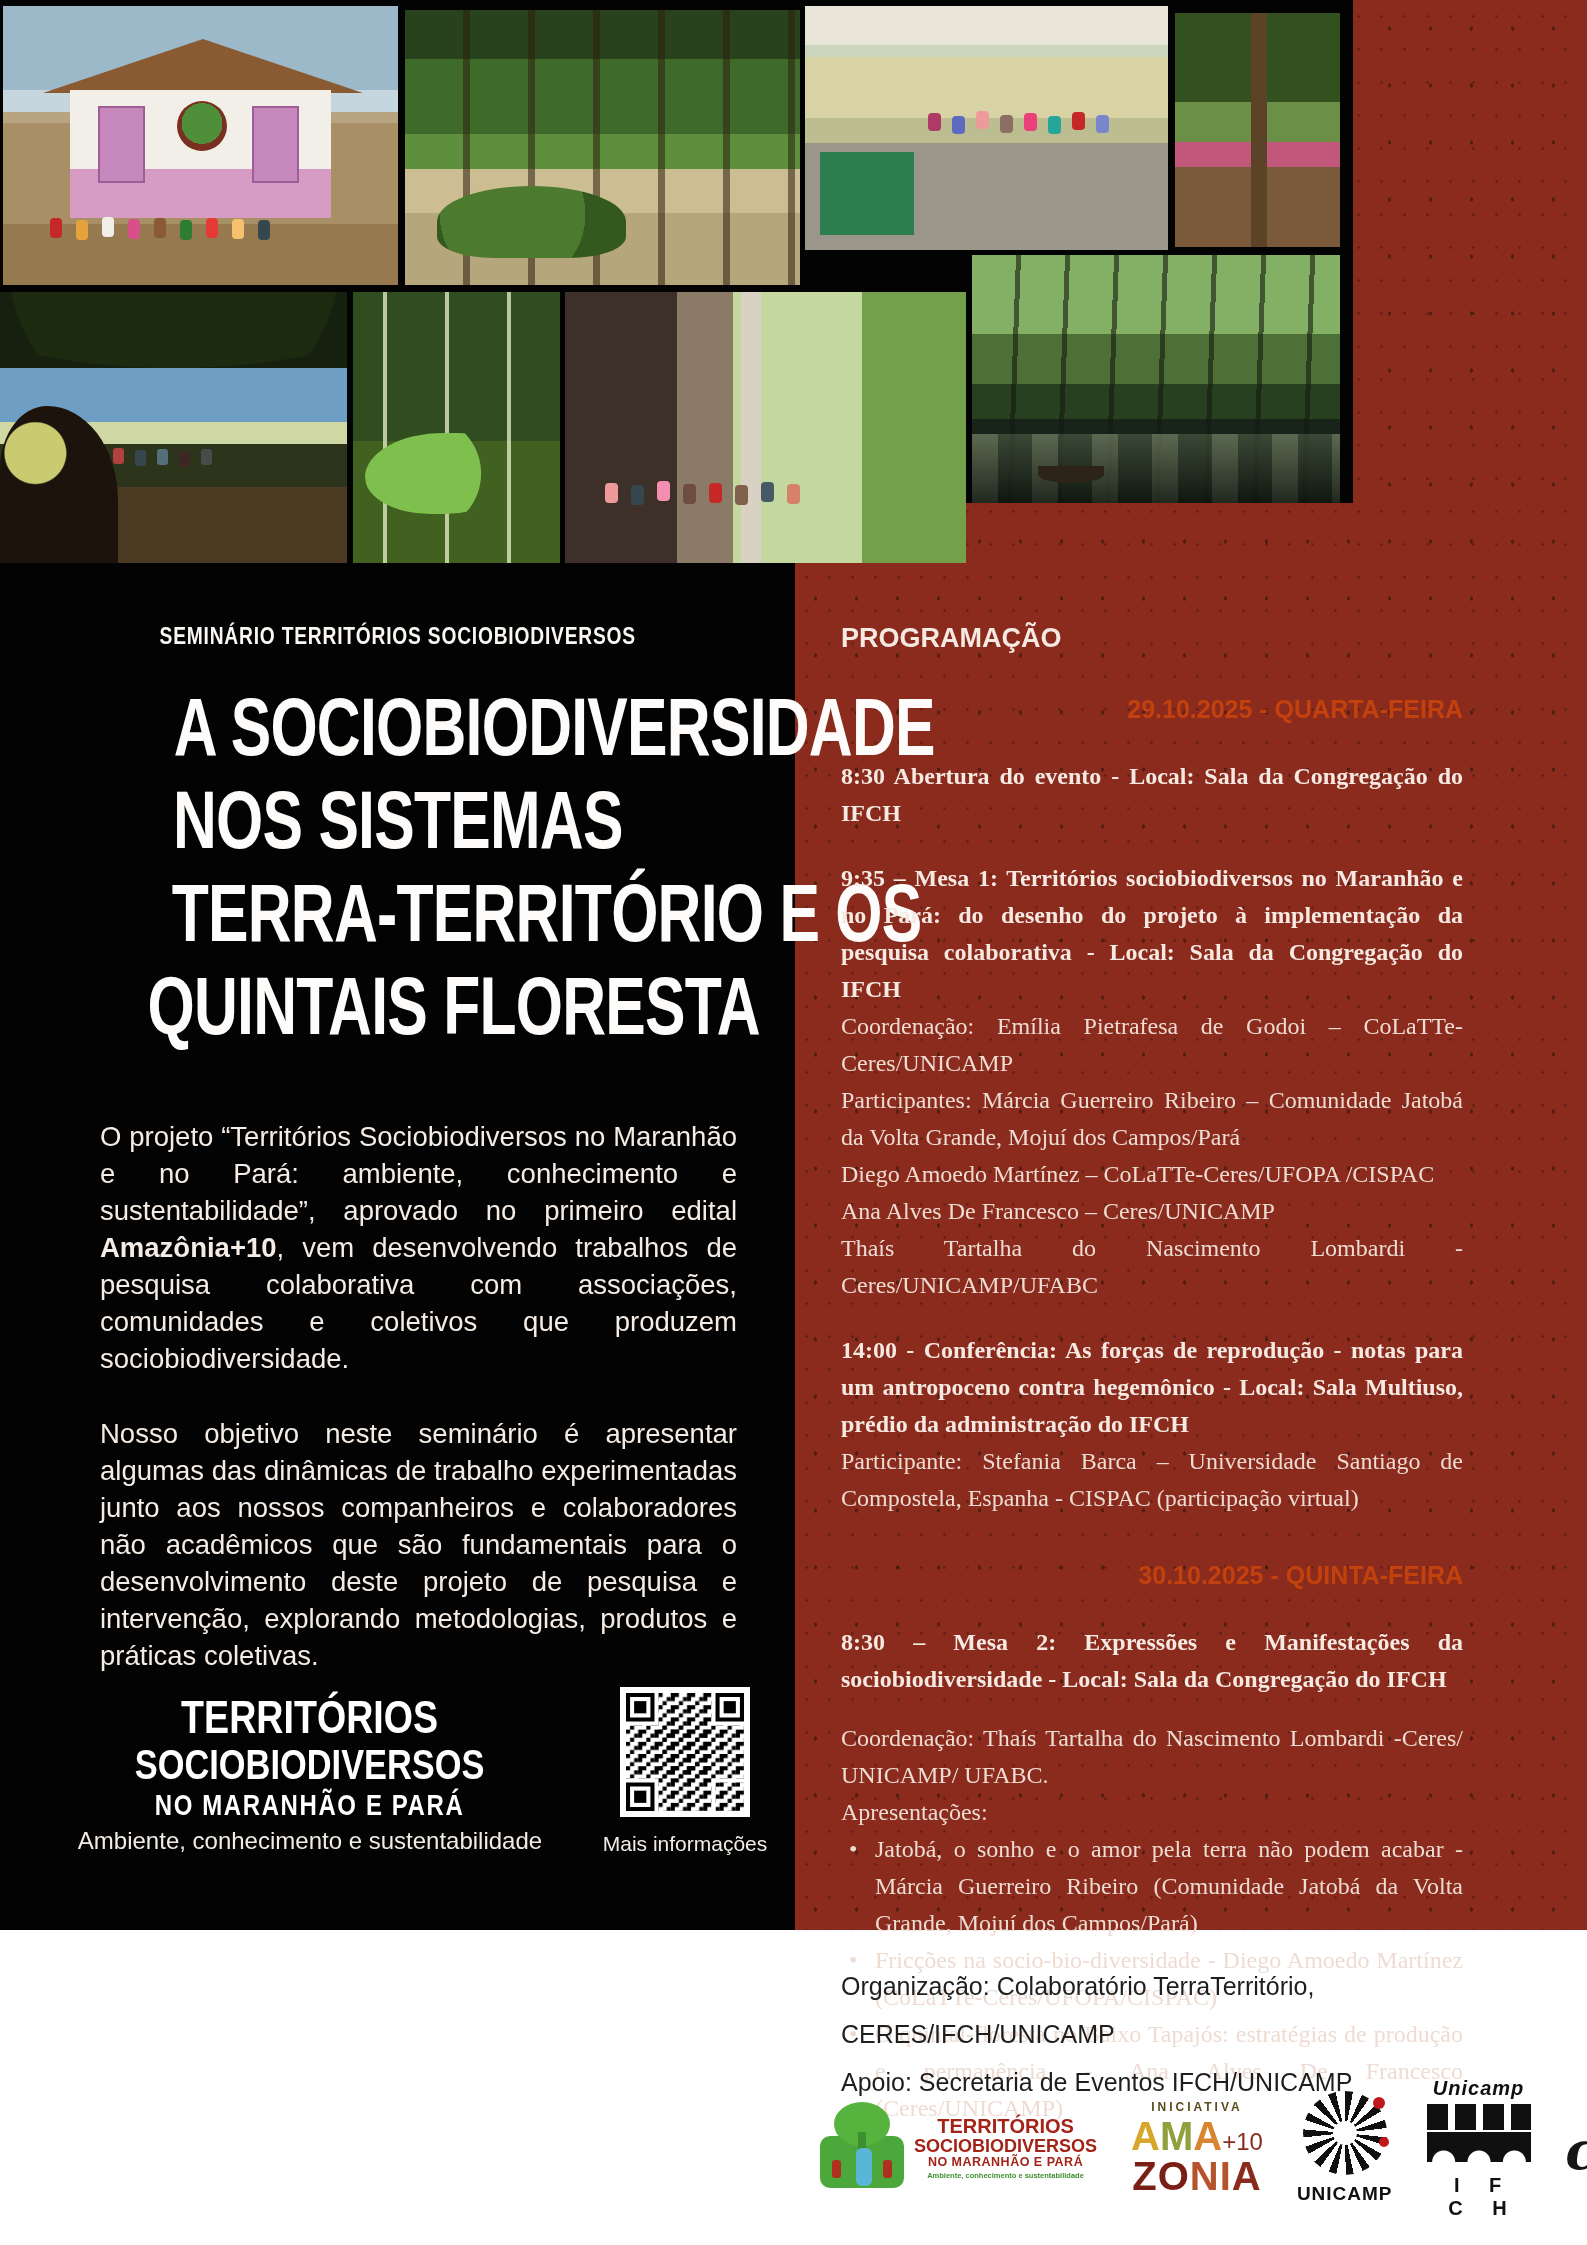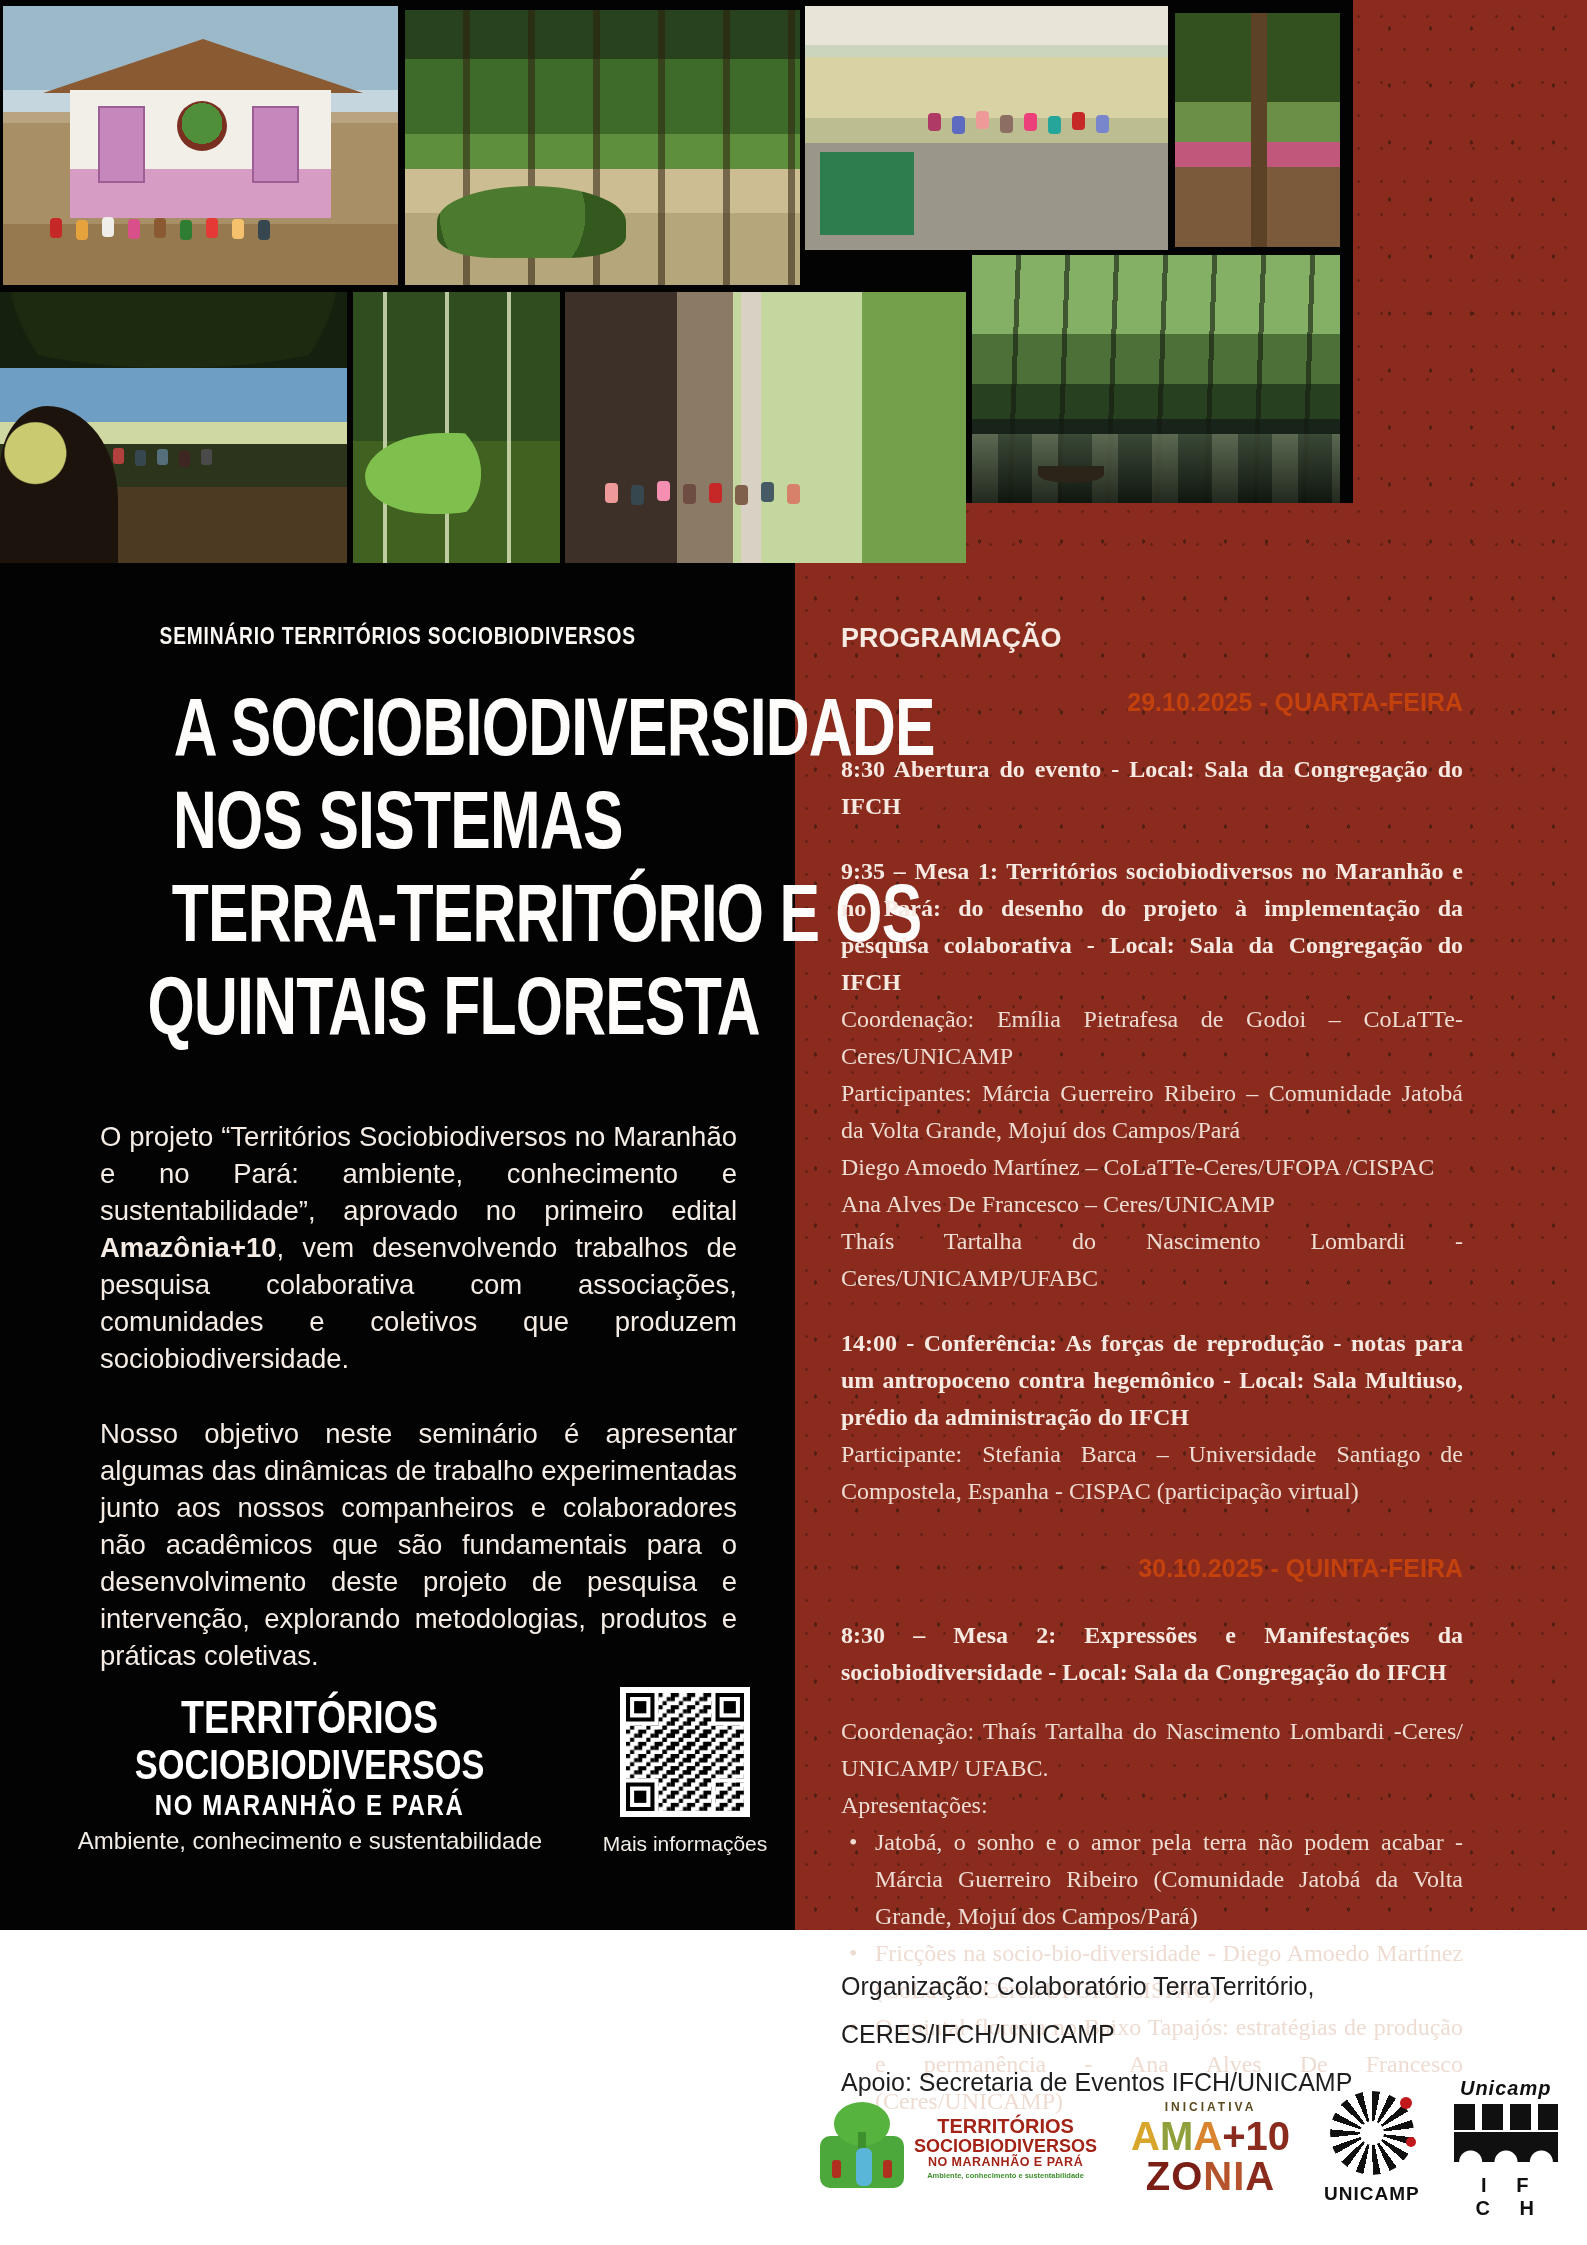--- a/index.html
+++ b/index.html
@@ -105,21 +105,21 @@
   .el1{font-size:47px;line-height:50px;}
   .el2{font-size:43px;line-height:45px;}
   .el3{font-size:30px;line-height:36px;letter-spacing:2px;}
   .tagline{position:absolute;left:0;top:1827px;width:620px;text-align:center;color:#f2ece6;font-size:24px;}
   .qr-box{position:absolute;left:620px;top:1687px;width:130px;height:130px;background:#ffffff;padding:6px;box-sizing:border-box;}
   .qr-label{position:absolute;left:596px;top:1832px;width:178px;text-align:center;color:#f2ece6;font-size:21px;}
 
   
   .program{position:absolute;left:841px;top:620px;width:622px;color:#eedcd2;
       font-size:24px;line-height:37px;text-align:justify;}
-  .program .hdr{font-weight:700;font-size:27px;color:#f6e9e1;margin-bottom:27px;text-align:left;}
+  .program .hdr{font-weight:700;font-size:27px;color:#f6e9e1;margin-bottom:34px;text-align:left;}
   .program .date{font-weight:700;font-size:25px;color:#c2410c;margin-bottom:30px;text-align:right;}
   .program .item{margin-bottom:28px;font-family:Liberation Serif, serif;}
   .program .it{font-weight:700;color:#f6e9e1;}
   .program .gap{height:22px;}
   .program ul{margin:0;padding:0 0 0 34px;list-style:none;}
   .program li{position:relative;}
   .program li::before{content:"•";position:absolute;left:-26px;top:0;}
   .day2gap{height:12px;}
 
   
@@ -133,21 +133,21 @@
   .tree-tile .river{position:absolute;left:36px;bottom:8px;width:16px;height:38px;background:#5ab6d8;border-radius:6px;}
   .tree-tile .f1,.tree-tile .f2{position:absolute;bottom:16px;width:9px;height:18px;background:#b0301f;border-radius:3px;}
   .tree-tile .f1{left:12px;} .tree-tile .f2{right:12px;}
   .lg-terr .txt{text-align:center;color:#a32317;font-weight:700;line-height:1.05;}
   .lg-terr .t1{font-size:20px;} .lg-terr .t2{font-size:18px;} .lg-terr .t3{font-size:12.5px;letter-spacing:.5px;}
   .lg-terr .t4{font-size:7.5px;color:#3e8f2e;font-weight:700;margin-top:3px;}
   .lg-ama{text-align:center;line-height:1;}
   .lg-ama .k{font-size:12px;letter-spacing:3px;color:#5a4a1e;font-weight:700;margin-bottom:3px;}
   .lg-ama .r1{font-size:40px;font-weight:800;}
   .lg-ama .r1 .a1{color:#d8a62a;} .lg-ama .r1 .a2{color:#8fa03c;} .lg-ama .r1 .a3{color:#d9842f;}
-  .lg-ama .plus{font-size:40px;color:#8a2b1e;font-weight:700;}
+  .lg-ama .plus{font-size:24px;color:#8a2b1e;font-weight:400;}
   .lg-ama .r2{font-size:40px;font-weight:800;letter-spacing:1px;}
   .lg-ama .r2 .z1{color:#7a1f16;} .lg-ama .r2 .z2{color:#b5542c;} .lg-ama .r2 .z3{color:#8a2b1e;}
   .lg-uni{text-align:center;}
   .lg-uni .emblem{position:relative;width:84px;height:84px;margin:0 auto;border-radius:50%;
       background:repeating-conic-gradient(#101010 0 11deg,#ffffff 11deg 24deg);}
   .lg-uni .emblem::after{content:"";position:absolute;left:30px;top:30px;width:24px;height:24px;border-radius:50%;background:#ffffff;}
   .lg-uni .d1,.lg-uni .d2{position:absolute;border-radius:50%;background:#c1181c;}
   .lg-uni .d1{width:12px;height:12px;right:2px;top:6px;}
   .lg-uni .d2{width:10px;height:10px;right:-2px;top:46px;}
   .lg-uni .lbl{font-weight:800;font-size:19px;letter-spacing:1px;color:#101010;margin-top:8px;}

